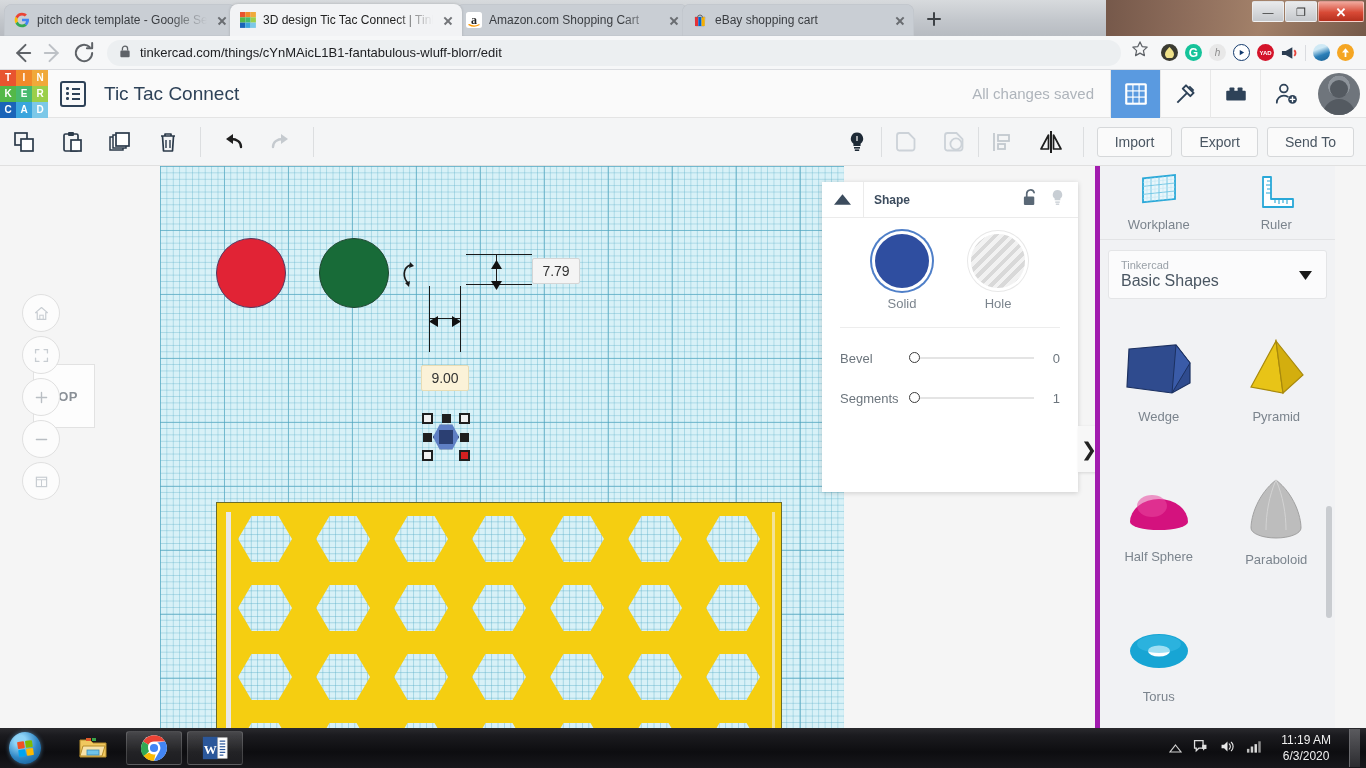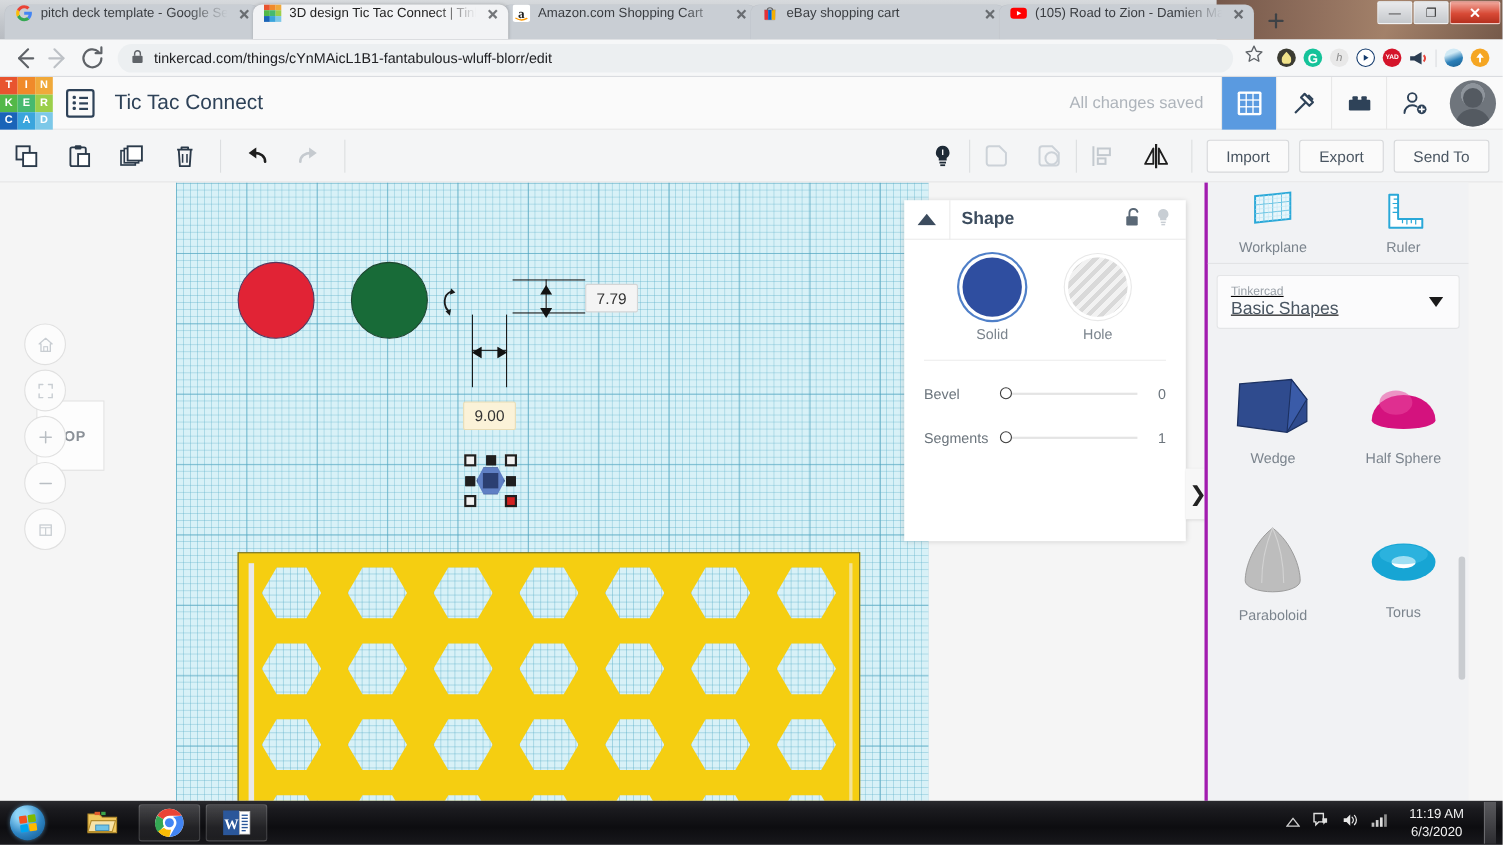--- a/index.html
+++ b/index.html
@@ -17,21 +17,21 @@
     background-image: linear-gradient(180deg,#d7dadd 0%, #c3c7cc 55%, #b7bbc1 100%);
     overflow: hidden;
   }
   .titlebar-bgimg {
     position: absolute; right: 0; top: 0; width: 260px; height: 36px;
     background: linear-gradient(110deg,#6b4a3a 0%, #8a6550 35%, #a07a5f 60%, #6d4e3c 100%);
     opacity: .9;
   }
   .tabstrip { position: absolute; left: 0; top: 0; height: 36px; display: flex; align-items: flex-end; }
   .tab {
-    position: relative; height: 32px; width: 232px; display: flex; 
+    position: relative; height: 32px; width: 232px; display: flex; align-items: center;
     padding: 0 6px 0 10px; gap: 7px;
     background: #c9ced4;
     border-radius: 8px 8px 0 0;
     font-size: 12px; color: #3a3d41;
     box-shadow: inset 0 0 0 0.5px rgba(0,0,0,.06);
     margin-top: 32px;
   }
   .tab.active {
     background: #f2f3f5; color: #222; z-index: 5;
     box-shadow: 0 0 3px rgba(0,0,0,.18);
@@ -199,21 +199,21 @@
 
   
   .shape-panel {
     position: absolute; left: 822px; top: 182px; width: 256px; height: 310px;
     background: #ffffff; box-shadow: 0 1px 5px rgba(0,0,0,.17);
   }
   .sp-header {
     height: 36px; display: flex; align-items: center; border-bottom: 1px solid #ebebeb;
   }
   .sp-collapse { width: 42px; height: 36px; display: flex; align-items: center; justify-content: center; border-right: 1px solid #ebebeb; }
-  .sp-title { font-size: 16px; font-weight: bold; color: #3c4c5e; margin-left: 10px; }
+  .sp-title { font-size: 12px; font-weight: bold; color: #3c4c5e; margin-left: 10px; }
   .sp-hdr-icons { margin-left: auto; display: flex; gap: 10px; padding-right: 12px; }
   .sp-body { padding: 16px 18px 0; }
   .sp-modes { display: flex; justify-content: center; }
   .sp-mode { width: 96px; text-align: center; }
   .swatch { width: 54px; height: 54px; border-radius: 50%; margin: 0 auto 8px; }
   .swatch.solid { background: #2f4ea0; box-shadow: 0 0 0 3px #fff, 0 0 0 5px #4f7fc8; }
   .swatch.hole {
     background: repeating-linear-gradient(-45deg, #d9d9d9 0 4px, #f2f2f2 4px 8px);
     box-shadow: 0 0 0 3px #fff, 0 0 0 4px #e8e8e8;
   }
@@ -245,28 +245,28 @@
   .snap-row { clear: both; display: flex; align-items: center; justify-content: flex-end; gap: 8px; padding-top: 12px; }
   .snap-label { font-size: 13px; color: #7b848d; }
   .snap-select {
     height: 26px; padding: 0 8px; background: #fafafa; border: 1px solid #e0e0e0; border-radius: 3px;
     font-size: 13px; color: #8b9298; display: flex; align-items: center; gap: 6px;
   }
 
   
   .shapes-sidebar {
     position: absolute; left: 1095px; top: 166px; width: 240px; height: 562px;
-    background: #f1f2f4; border-left: 3px solid #a21caf;
+    background: #f1f2f4; border-left: 5px solid #a21caf;
   }
   .ss-top { display: flex; height: 74px; border-bottom: 1px solid #e2e3e5; }
   .ss-top-item { flex: 1; display: flex; flex-direction: column; align-items: center; justify-content: center; gap: 6px; }
   .ss-top-label { font-size: 13px; color: #7b848d; }
   .ss-dropdown {
     margin: 10px 8px; background: #fbfbfc; border: 1px solid #e4e5e7; border-radius: 3px;
-    padding: 8px 12px; position: relative; text-decoration: underline;
+    padding: 8px 12px; position: relative;
   }
   .ss-dd-sub { font-size: 11px; color: #9aa1a8; }
   .ss-dd-main { font-size: 16px; color: #4a5662; margin-top: 1px; }
   .ss-dd-caret { position: absolute; right: 14px; top: 50%; transform: translateY(-50%); }
   .ss-grid { display: grid; grid-template-columns: 1fr 1fr; }
   .ss-cell { height: 140px; display: flex; flex-direction: column; align-items: center; justify-content: center; gap: 4px; }
   .ss-cell-label { font-size: 13px; color: #7b848d; text-align: center; }
   .ss-scrollbar { position: absolute; right: 3px; top: 340px; width: 6px; height: 112px; background: #c9ccd0; border-radius: 3px; }
 
   
@@ -353,30 +353,20 @@
             <rect x="3" y="5" width="3.3" height="9" fill="#e53238"></rect>
             <rect x="6.3" y="5" width="3.3" height="9" fill="#0064d2"></rect>
             <rect x="9.6" y="5" width="3.1" height="9" fill="#f5af02"></rect>
             <path d="M5.5 5.5a2.5 2.5 0 015 0" stroke="#666" stroke-width="1" fill="none"></path>
           </svg>
       </span>
       <span class="tab-title">eBay shopping cart</span>
       <span class="tab-close"></span>
     </div>
 
-    <div class="tab" style="margin-left:-6px">
-      <span class="favicon">
-        <svg width="16" height="16" viewBox="0 0 16 16">
-            <rect x="0.5" y="3" width="15" height="10" rx="3" fill="#f00"></rect>
-            <path d="M6.5 6l4 2-4 2z" fill="#fff"></path>
-          </svg>
-      </span>
-      <span class="tab-title">(105) Road to Zion - Damien Ma</span>
-      <span class="tab-close"></span>
-    </div>
 
     <div class="newtab-btn"></div>
   </div>
 
   <div class="wincontrols">
     <div class="wc">
         <span class="wc-glyph">—</span>
       </div>
     <div class="wc">
         <span class="wc-glyph">❐</span>
@@ -830,20 +820,27 @@
   <div class="ss-grid">
     <div class="ss-cell">
       <svg width="90" height="70" viewBox="0 0 90 70">
         <path d="M15 14 L62 10 L76 28 L76 48 L58 58 L13 52 Z" fill="#2F4B8E" stroke="#1c3161" stroke-width="1.2"></path>
         <path d="M62 10 L76 28 L58 58 L62 10" fill="#3a5ba8" stroke="#1c3161" stroke-width="1"></path>
       </svg>
       <span class="ss-cell-label">Wedge</span>
     </div>
     <div class="ss-cell">
       <svg width="90" height="70" viewBox="0 0 90 70">
+        <path d="M45 6 L20 52 L52 58 Z" fill="#E8C417" stroke="#a8890c" stroke-width="1.2"></path>
+        <path d="M45 6 L72 40 L52 58 Z" fill="#d3ae0e" stroke="#a8890c" stroke-width="1.2"></path>
+      </svg>
+      <span class="ss-cell-label">Pyramid</span>
+    </div>
+    <div class="ss-cell">
+      <svg width="90" height="70" viewBox="0 0 90 70">
         <path d="M16 47a29 23 0 0158 0 29 8 0 01-58 0z" fill="#D4127E"></path>
         <ellipse cx="38" cy="31" rx="15" ry="11" fill="#e8479f" opacity=".55"></ellipse>
       </svg>
       <span class="ss-cell-label">Half Sphere</span>
     </div>
     <div class="ss-cell">
       <svg width="90" height="76" viewBox="0 0 90 76">
         <path d="M45 8 C63 22 70 44 70 56 a25 10 0 01-50 0 C20 44 27 22 45 8z" fill="#BDBDBD" stroke="#9b9b9b" stroke-width=".9"></path>
         <path d="M45 8 C52 24 55 42 55 58" stroke="#d3d3d3" stroke-width="1" fill="none"></path>
         <path d="M45 8 C38 24 35 42 35 58" stroke="#d3d3d3" stroke-width="1" fill="none"></path>

